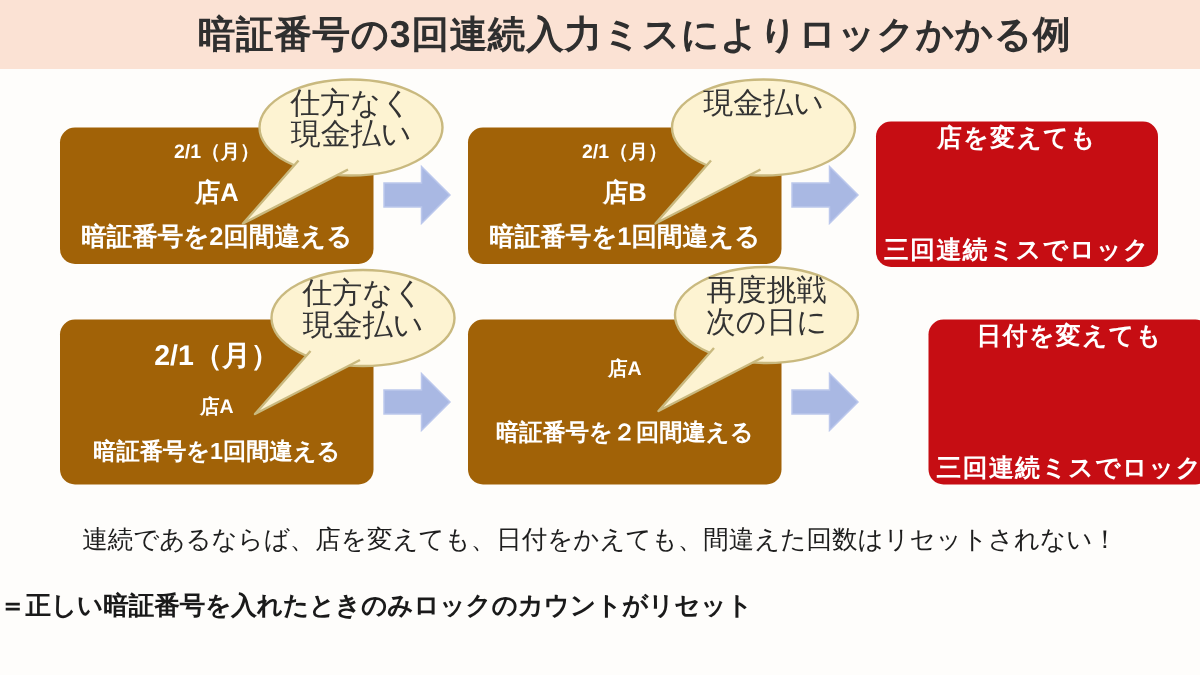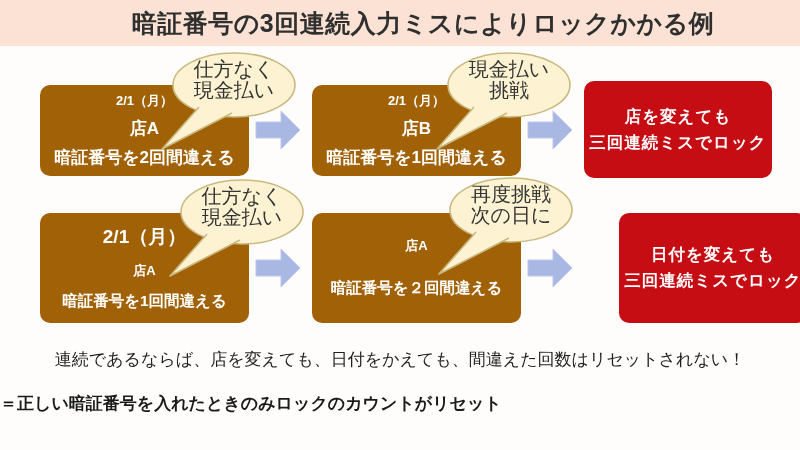--- a/index.html
+++ b/index.html
@@ -7,21 +7,21 @@
          font-family:"Liberation Sans","DejaVu Sans",sans-serif;}
 
   
   .banner{position:absolute;left:0;top:0;width:800px;height:46px;background:#fbe2d4;}
   .banner h1{margin:0;line-height:46px;text-align:center;font-size:25px;font-weight:700;color:#2f2f2f;letter-spacing:.5px;padding-left:46px;}
 
   
   .box{position:absolute;border-radius:10px;display:flex;flex-direction:column;
        align-items:center;justify-content:space-evenly;text-align:center;color:#fff;}
   .blue{background:#a16207;}
-  .red{background:#c60d13;justify-content:center;gap:4px;}
+  .red{background:#c60d13;justify-content:space-between;gap:4px;}
 
   .r0s0{left:40px;top:85px;width:209px;height:91px;}
   .r0s1{left:312px;top:85px;width:209px;height:91px;}
   .r0res{left:584px;top:81px;width:188px;height:97px;}
   .r1s0{left:40px;top:213px;width:209px;height:110px;}
   .r1s1{left:312px;top:213px;width:209px;height:110px;}
   .r1res{left:584px;top:213px;width:188px;height:110px;margin-left:35px;}
 
   .row0 .date{font-size:13px;font-weight:700;}
   .row0 .shop{font-size:17px;font-weight:700;}
@@ -125,21 +125,20 @@
   </div>
 
   <div class="bubble b-r0s1">
     <svg viewBox="0 0 150 104" width="150" height="104">
       <ellipse cx="80" cy="34" rx="61" ry="32" fill="#fdf3d2" stroke="#c9b97f" stroke-width="1.6"></ellipse>
       <path d="M 45 56 L 8 98 L 78 62 Z" fill="#fdf3d2"></path>
       <path d="M 45 56 L 8 98 L 78 62" fill="none" stroke="#c9b97f" stroke-width="1.6" stroke-linejoin="round"></path>
     </svg>
     <div class="btext">
       <div>現金払い</div>
-      <div>挑戦</div>
     </div>
   </div>
 
   <div class="bubble b-r1s0">
     <svg viewBox="0 0 150 104" width="150" height="104">
       <ellipse cx="80" cy="34" rx="61" ry="32" fill="#fdf3d2" stroke="#c9b97f" stroke-width="1.6"></ellipse>
       <path d="M 45 56 L 8 98 L 78 62 Z" fill="#fdf3d2"></path>
       <path d="M 45 56 L 8 98 L 78 62" fill="none" stroke="#c9b97f" stroke-width="1.6" stroke-linejoin="round"></path>
     </svg>
     <div class="btext">

